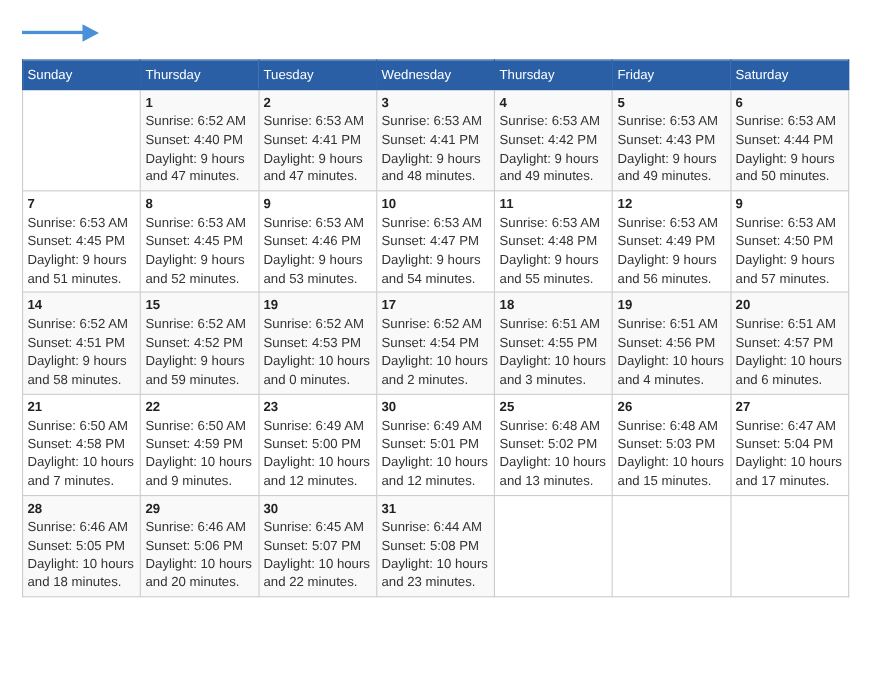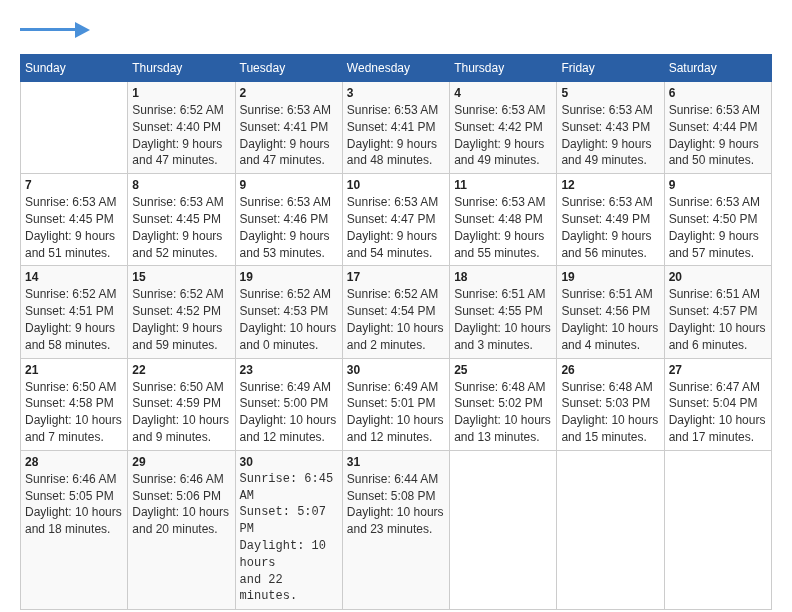--- a/index.html
+++ b/index.html
@@ -319,21 +319,21 @@
         </td>
         <td>
           <div class="day-number">29</div>
           <div class="day-info" style="white-space: pre-line;">Sunrise: 6:46 AM
 Sunset: 5:06 PM
 Daylight: 10 hours
 and 20 minutes.</div>
         </td>
         <td>
           <div class="day-number">30</div>
-          <div class="day-info" style="white-space: pre-line; font-family: Liberation Mono, monospace;">Sunrise: 6:45 AM
+          <div class="day-info" style="white-space: pre-line;">Sunrise: 6:45 AM
 Sunset: 5:07 PM
 Daylight: 10 hours
 and 22 minutes.</div>
         </td>
         <td>
           <div class="day-number">31</div>
           <div class="day-info" style="white-space: pre-line;">Sunrise: 6:44 AM
 Sunset: 5:08 PM
 Daylight: 10 hours
 and 23 minutes.</div>

